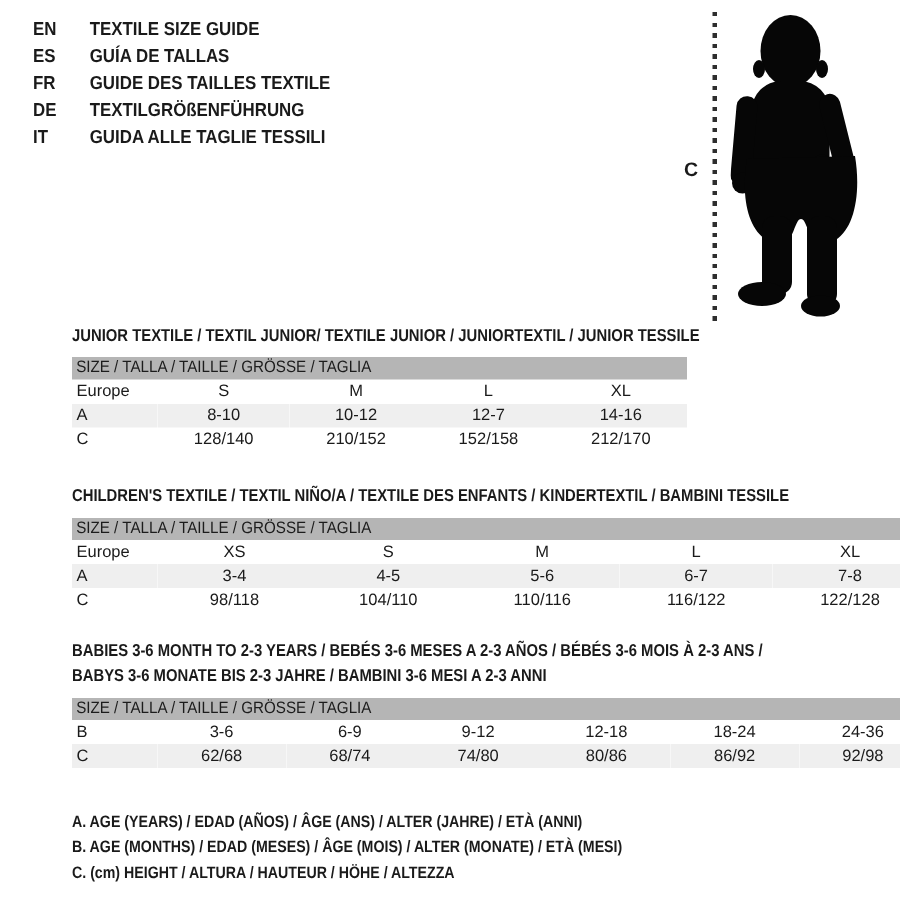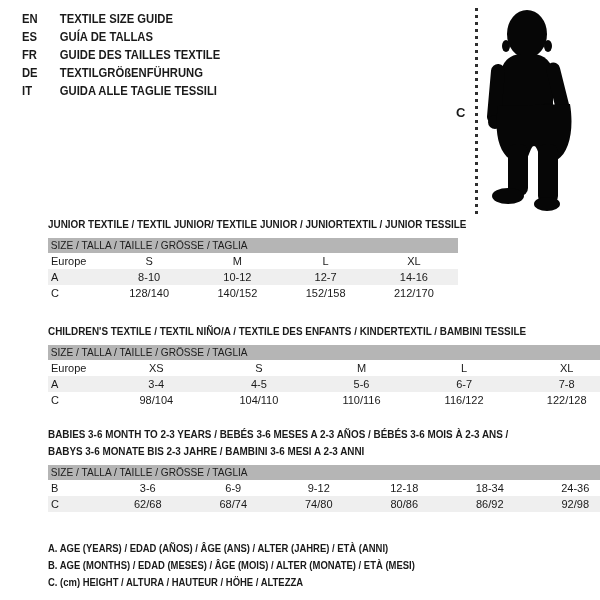--- a/index.html
+++ b/index.html
@@ -123,21 +123,21 @@
               <tr>
                 <td class="row-label">A</td>
                 <td>8-10</td>
                 <td>10-12</td>
                 <td>12-7</td>
                 <td>14-16</td>
               </tr>
               <tr>
                 <td class="row-label">C</td>
                 <td>128/140</td>
-                <td>140/152</td>
+                <td>210/152</td>
                 <td>152/158</td>
                 <td>212/170</td>
               </tr>
             </tbody>
           </table>
         </div>
         <div class="sec sec-children">
           <div class="section-title cond">CHILDREN'S TEXTILE / TEXTIL NIÑO/A / TEXTILE DES ENFANTS / KINDERTEXTIL / BAMBINI TESSILE</div>
           <table class="size-table">
             <colgroup>
@@ -165,21 +165,21 @@
               <tr>
                 <td class="row-label">A</td>
                 <td>3-4</td>
                 <td>4-5</td>
                 <td>5-6</td>
                 <td>6-7</td>
                 <td>7-8</td>
               </tr>
               <tr>
                 <td class="row-label">C</td>
-                <td>98/104</td>
+                <td>98/118</td>
                 <td>104/110</td>
                 <td>110/116</td>
                 <td>116/122</td>
                 <td>122/128</td>
               </tr>
             </tbody>
           </table>
         </div>
         <div class="sec sec-babies">
           <div class="section-title cond">BABIES 3-6 MONTH TO 2-3 YEARS / BEBÉS 3-6 MESES A 2-3 AÑOS / BÉBÉS 3-6 MOIS À 2-3 ANS /</div>
@@ -199,21 +199,21 @@
                 <th colspan="7"><span>SIZE / TALLA / TAILLE / GRÖSSE / TAGLIA</span></th>
               </tr>
             </thead>
             <tbody>
               <tr>
                 <td class="row-label">B</td>
                 <td>3-6</td>
                 <td>6-9</td>
                 <td>9-12</td>
                 <td>12-18</td>
-                <td>18-34</td>
+                <td>18-24</td>
                 <td>24-36</td>
               </tr>
               <tr>
                 <td class="row-label">C</td>
                 <td>62/68</td>
                 <td>68/74</td>
                 <td>74/80</td>
                 <td>80/86</td>
                 <td>86/92</td>
                 <td>92/98</td>

